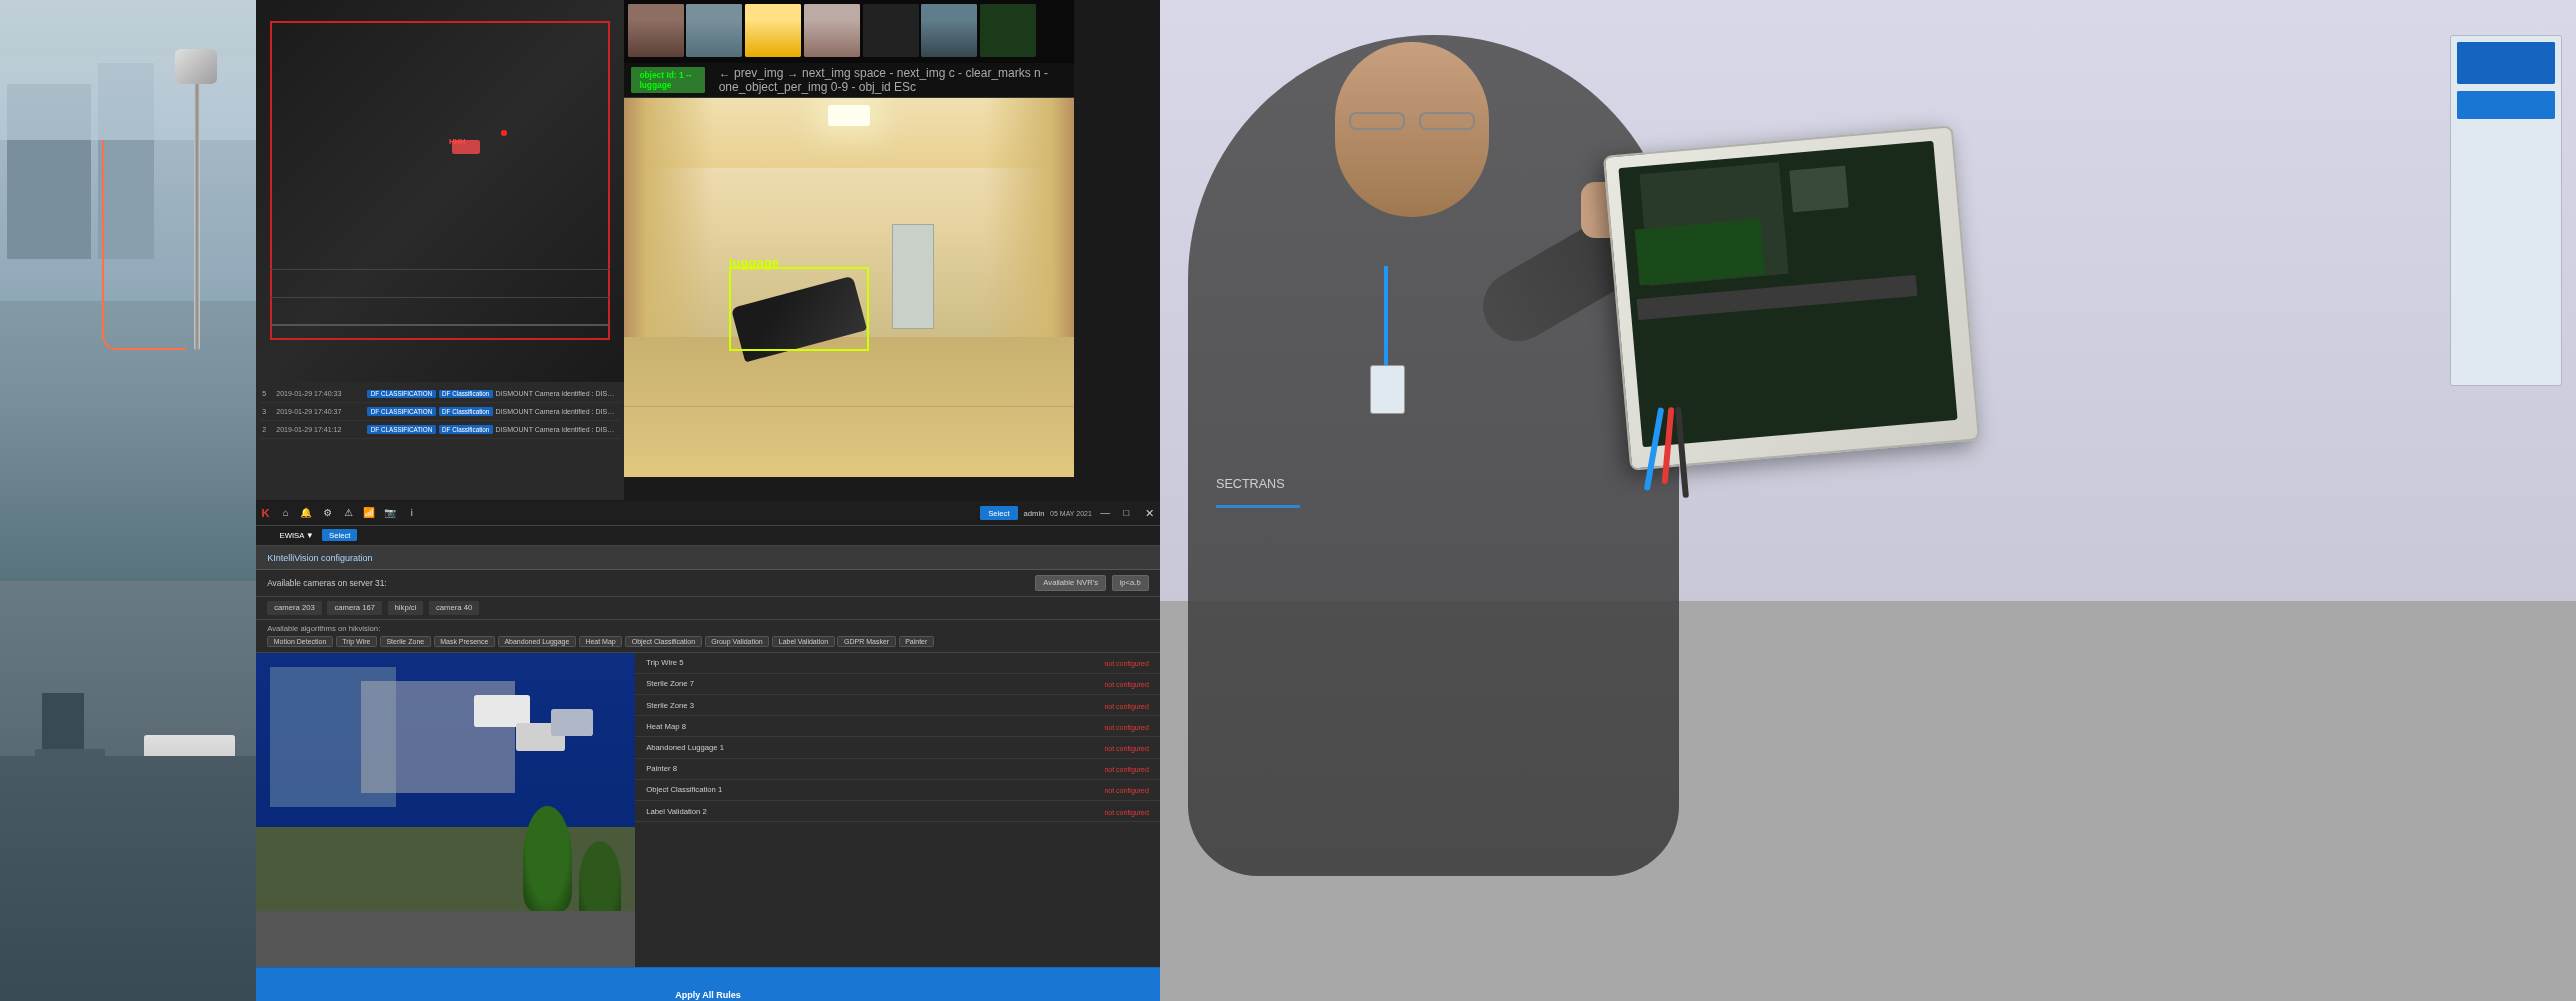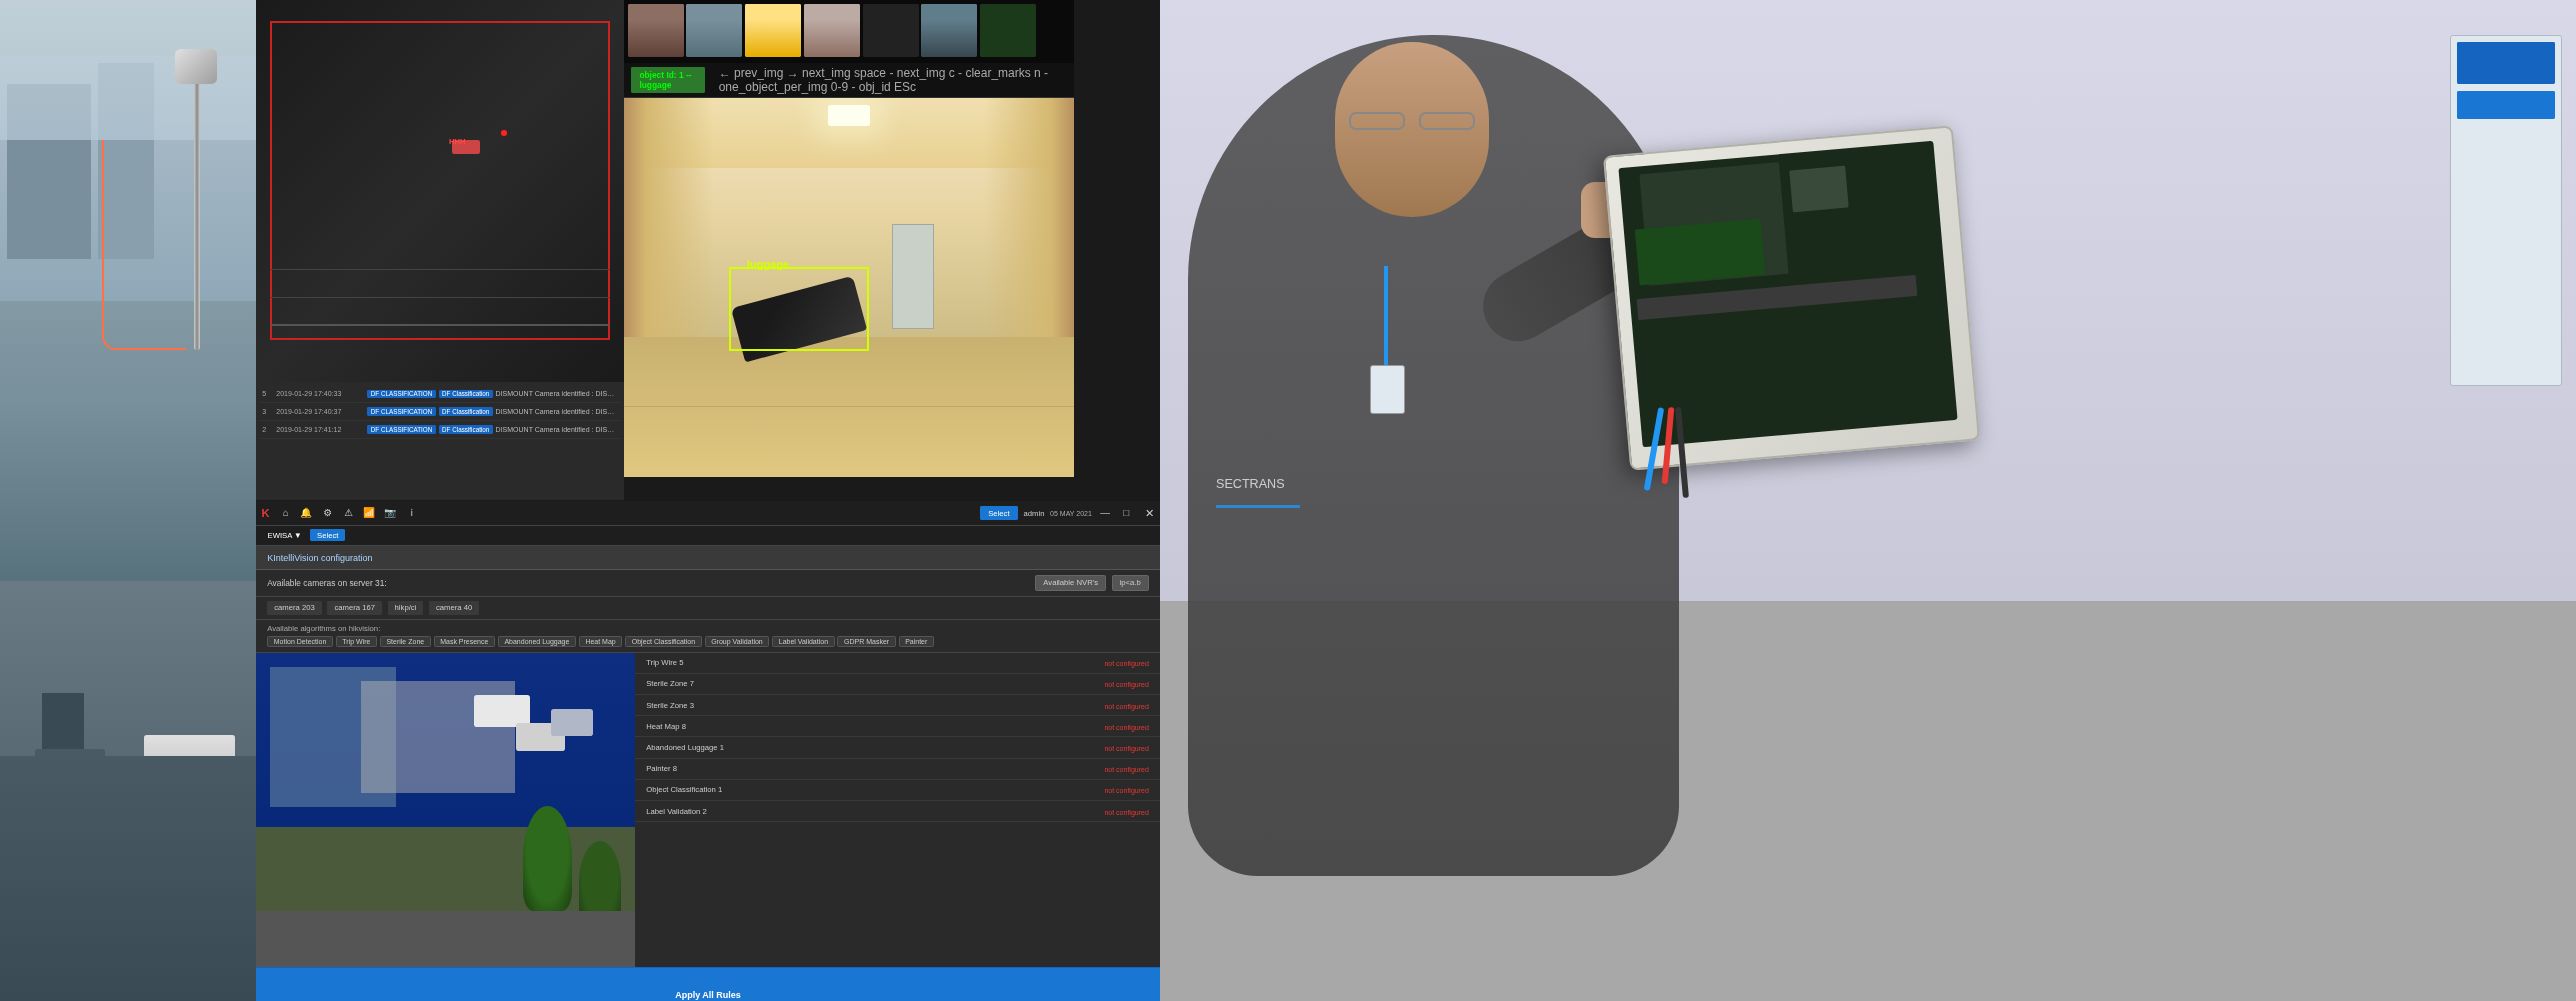--- a/index.html
+++ b/index.html
@@ -295,23 +295,22 @@
       width: 140px;
       height: 84px;
       border: 2.1px solid #d4ff00;
       background: transparent;
     }
     .luggage-label {
       position: absolute;
       bottom: 207px;
       left: 105px;
       color: #d4ff00;
-      font-size: 11px;
+      font-size: 13px;
       font-weight: bold;
-      margin-left: 18px;
     }
     .luggage-object {
       position: absolute;
       bottom: 130px;
       left: 112px;
       width: 126px;
       height: 56px;
       background: linear-gradient(135deg, #1a1a1a 30%, #333 100%);
       border-radius: 7px 7px 3.5px 3.5px;
       transform: rotate(-15deg);
@@ -368,21 +367,21 @@
       color: #ccc;
       font-size: 11.2px;
       cursor: pointer;
       margin-left: 5.6px;
     }
     .kiv-menubar {
       height: 19.6px;
       background: #1e1e1e;
       display: flex;
       align-items: center;
-      padding: 0 6px;
+      padding: 0 18px;
       gap: 2.8px;
       border-bottom: 0.7px solid #444;
     }
     .kiv-menu-item {
       color: #ccc;
       font-size: 7.7px;
       padding: 1.4px 5.6px;
       cursor: pointer;
       border-radius: 1.4px;
     }

